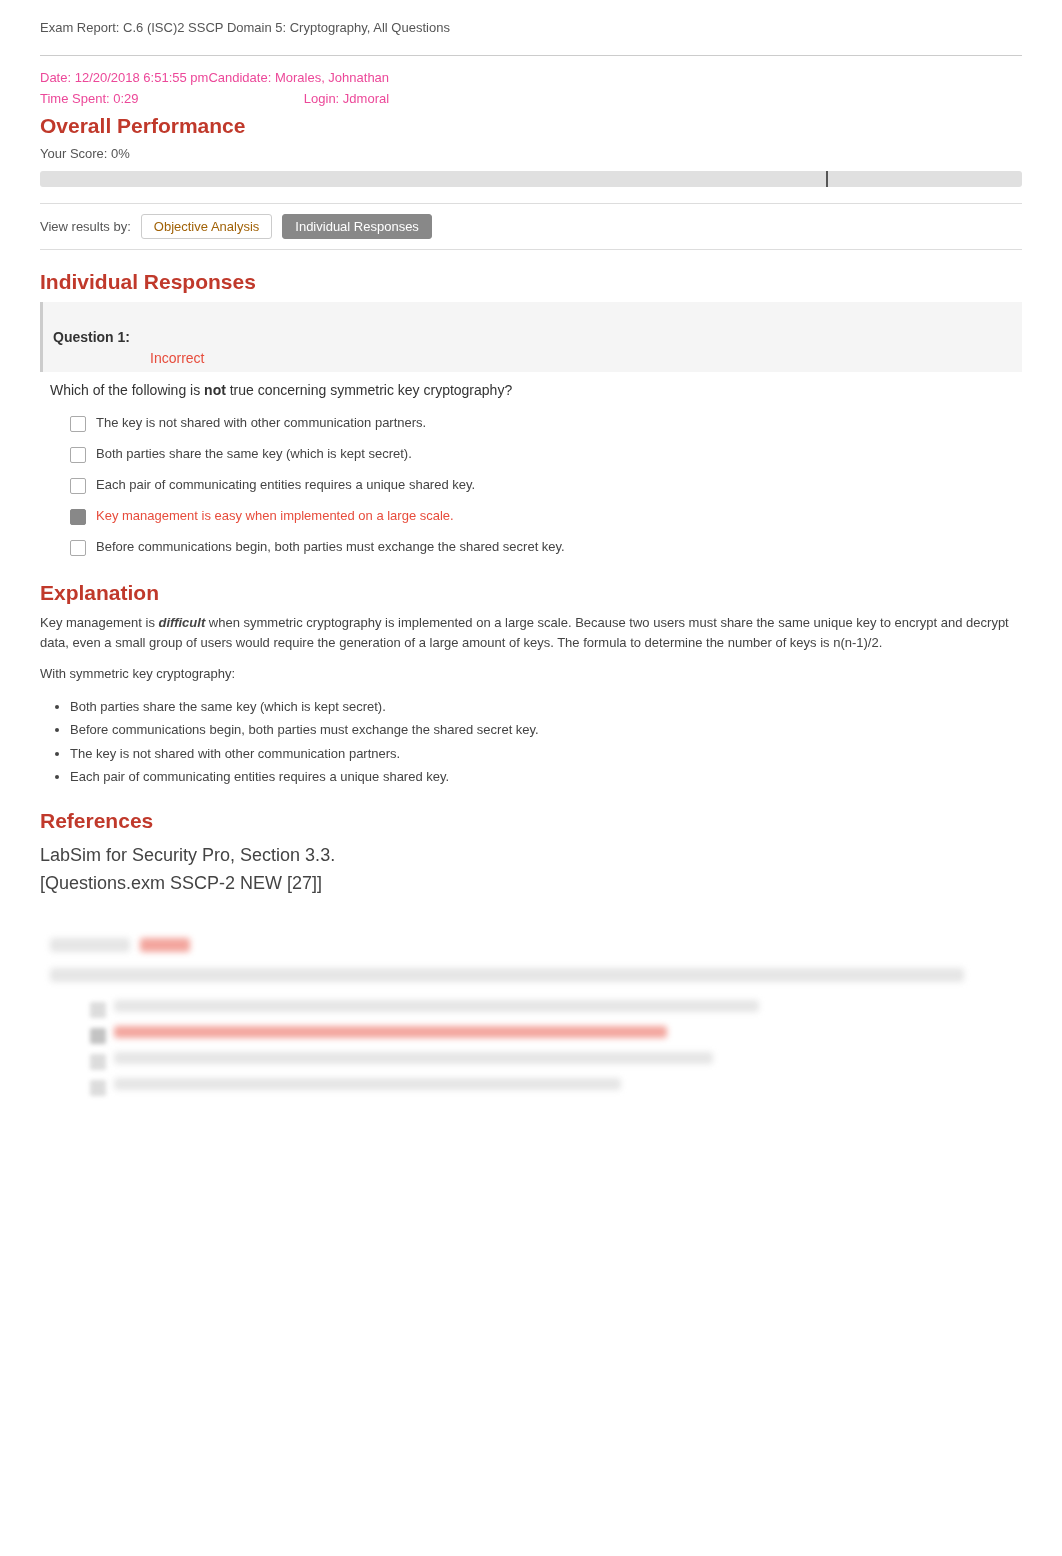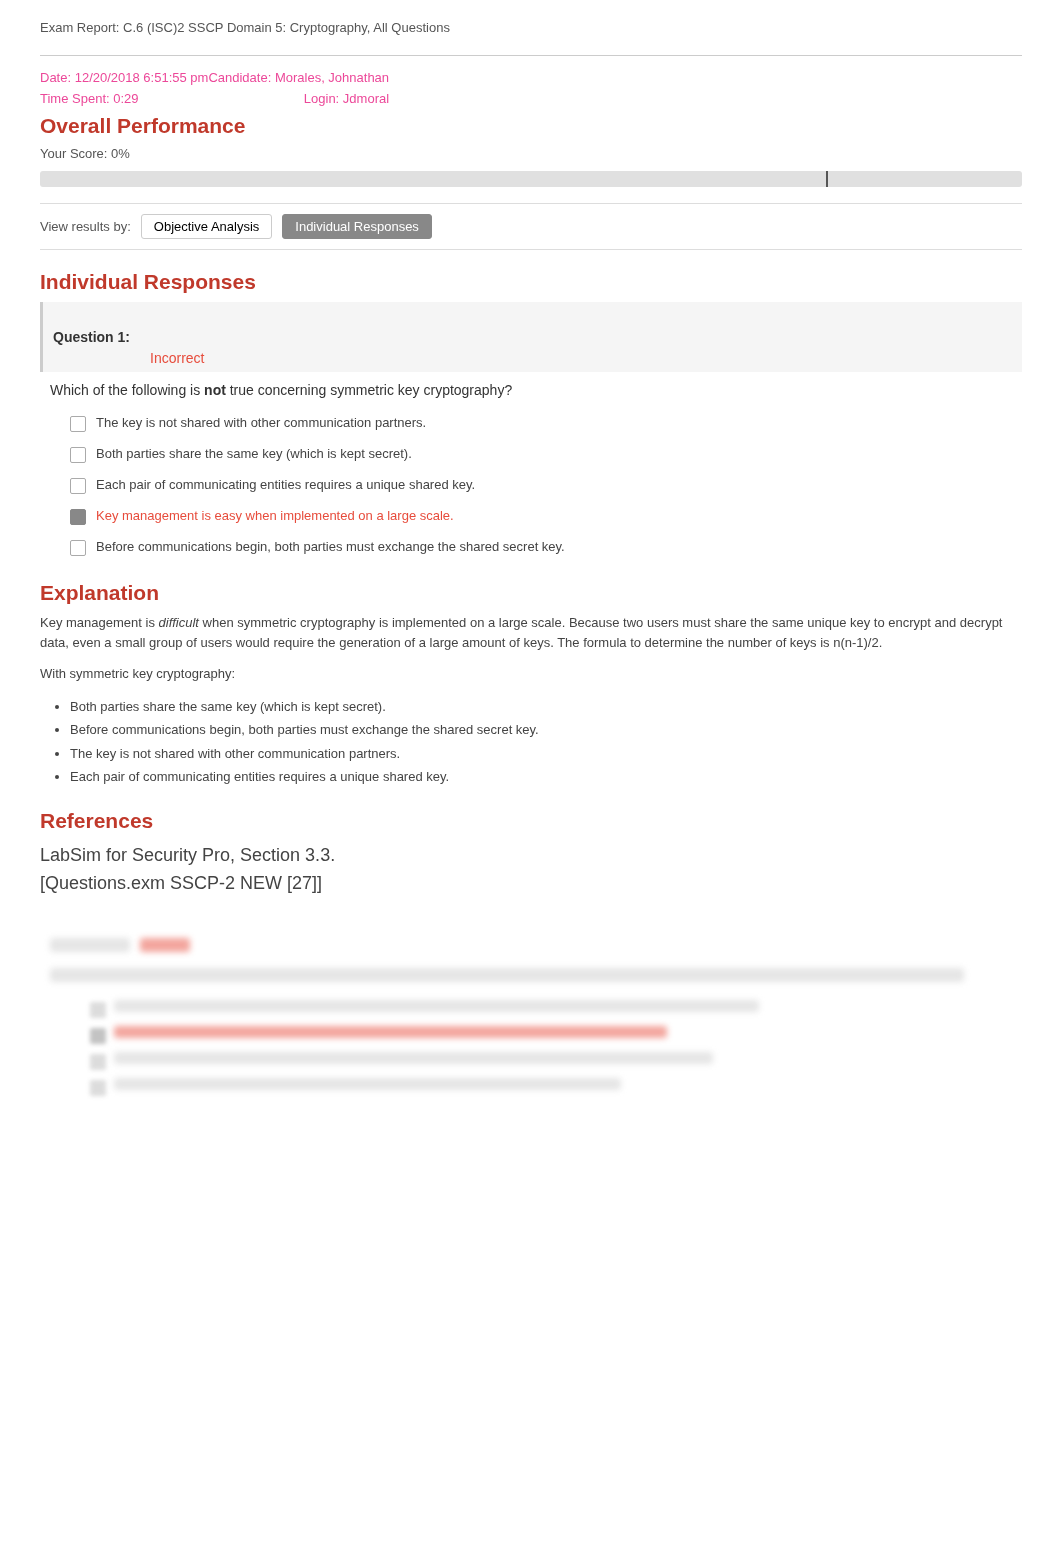--- a/index.html
+++ b/index.html
@@ -76,21 +76,21 @@
       border-bottom: 1px solid #ddd;
       padding: 10px 0;
     }
     .tab-btn {
       background: none;
       border: 1px solid #ccc;
       border-radius: 3px;
       padding: 4px 12px;
       font-size: 13px;
       cursor: pointer;
-      color: #000000;
+      color: #a16207;
     }
     .tab-btn.active {
       background: #888;
       color: #fff;
       border-color: #888;
     }
     .individual-responses-section { margin-bottom: 20px; }
     .question-header {
       display: flex;
       align-items: center;
@@ -141,21 +141,21 @@
       background: #888;
       border-color: #888;
     }
     .explanation-section { margin-bottom: 20px; }
     .explanation-text {
       font-size: 13px;
       color: #444;
       line-height: 1.6;
       margin-bottom: 10px;
     }
-    .explanation-text i { font-style: italic; }
+    .explanation-text i { font-style: italic; font-weight: bold; }
     .bullet-list {
       list-style: disc;
       margin-left: 30px;
       font-size: 13px;
       color: #444;
       line-height: 1.8;
       margin-bottom: 10px;
     }
     .references-section { margin-bottom: 30px; }
     .references-text {

